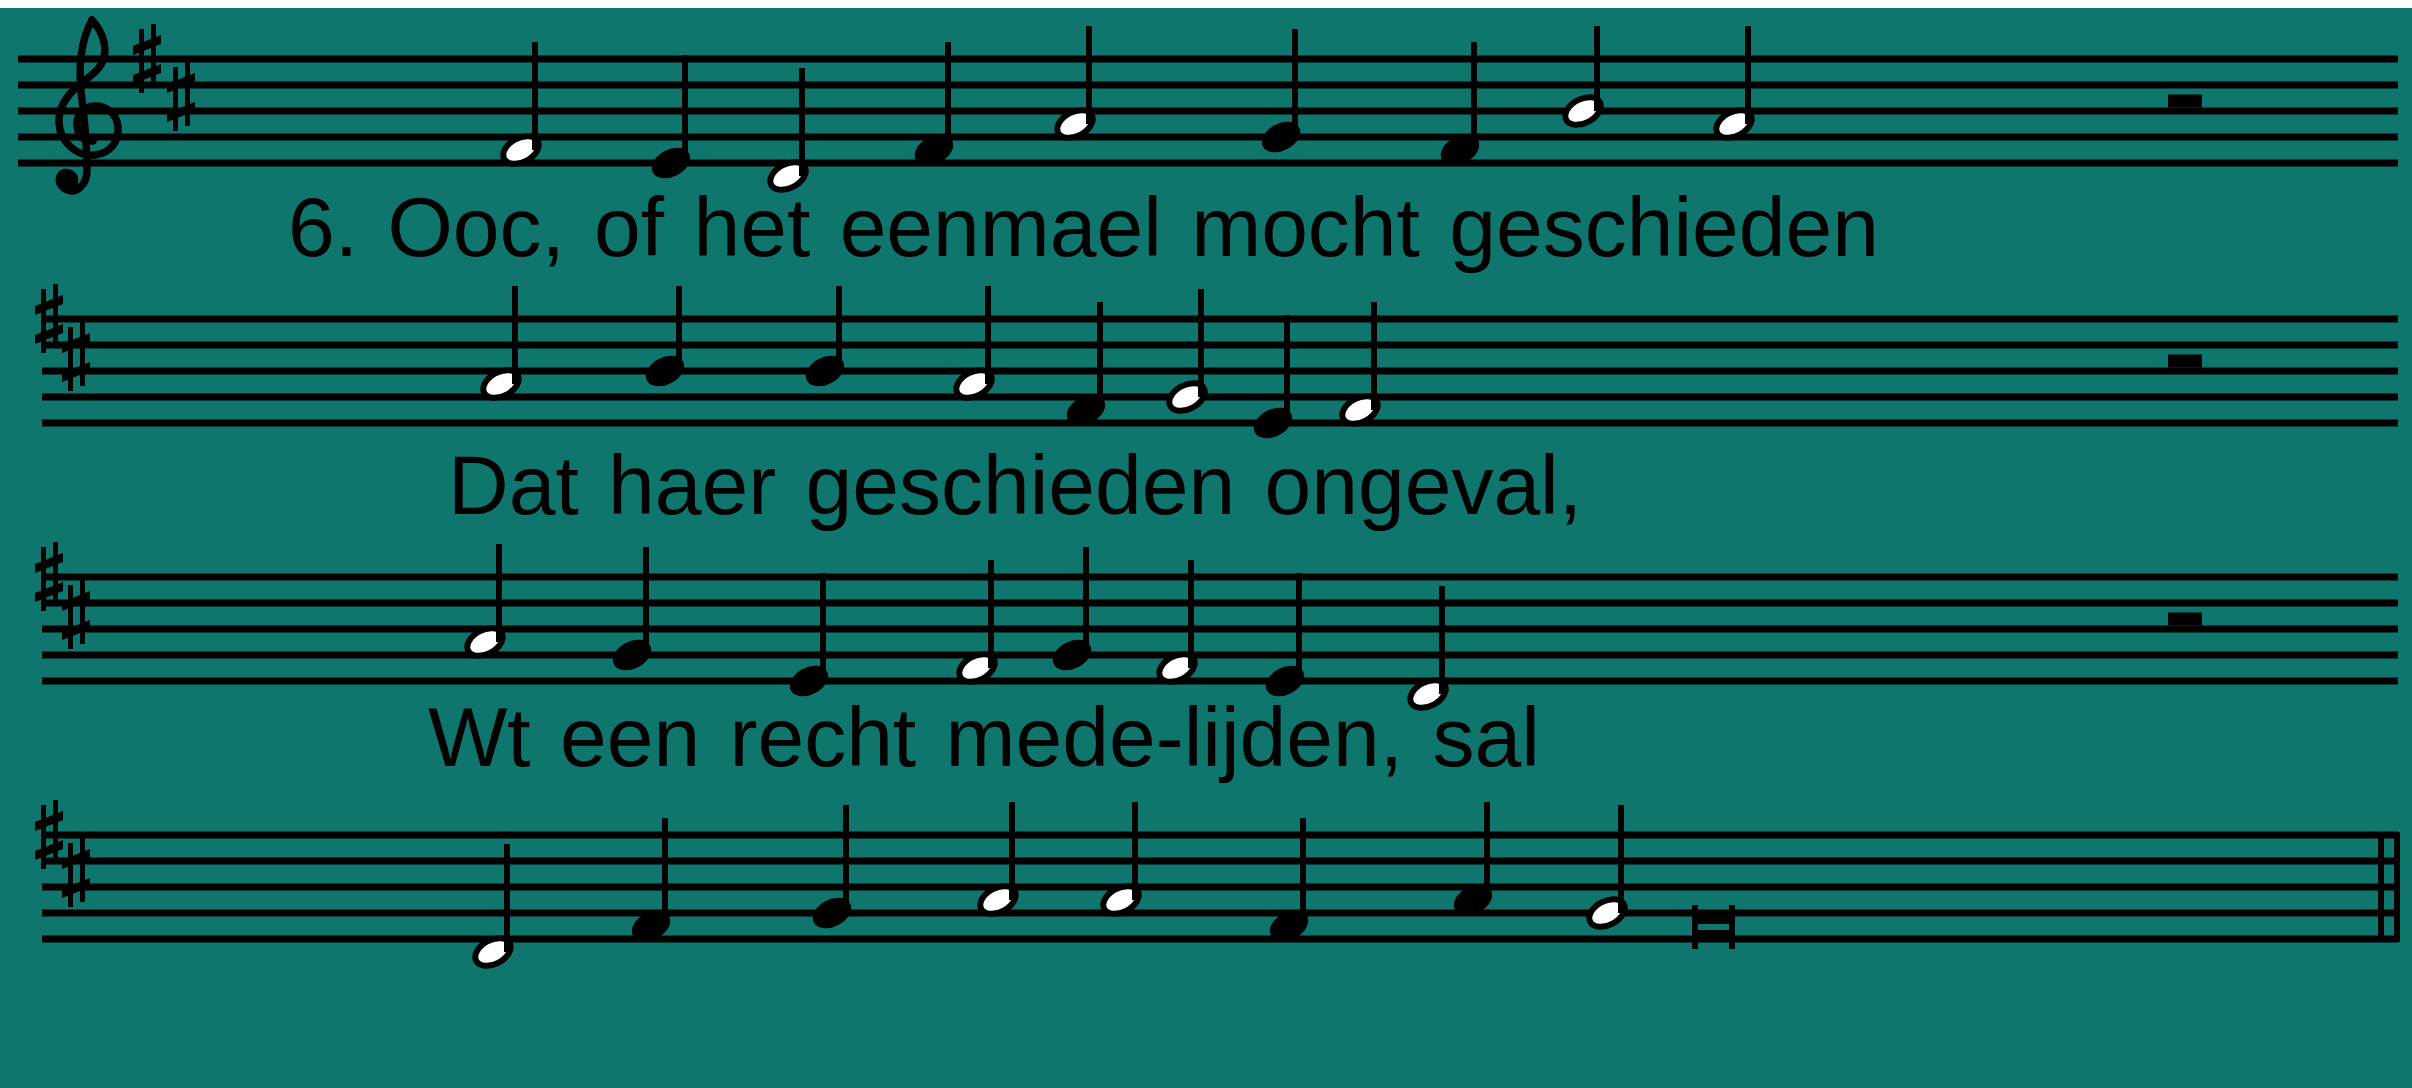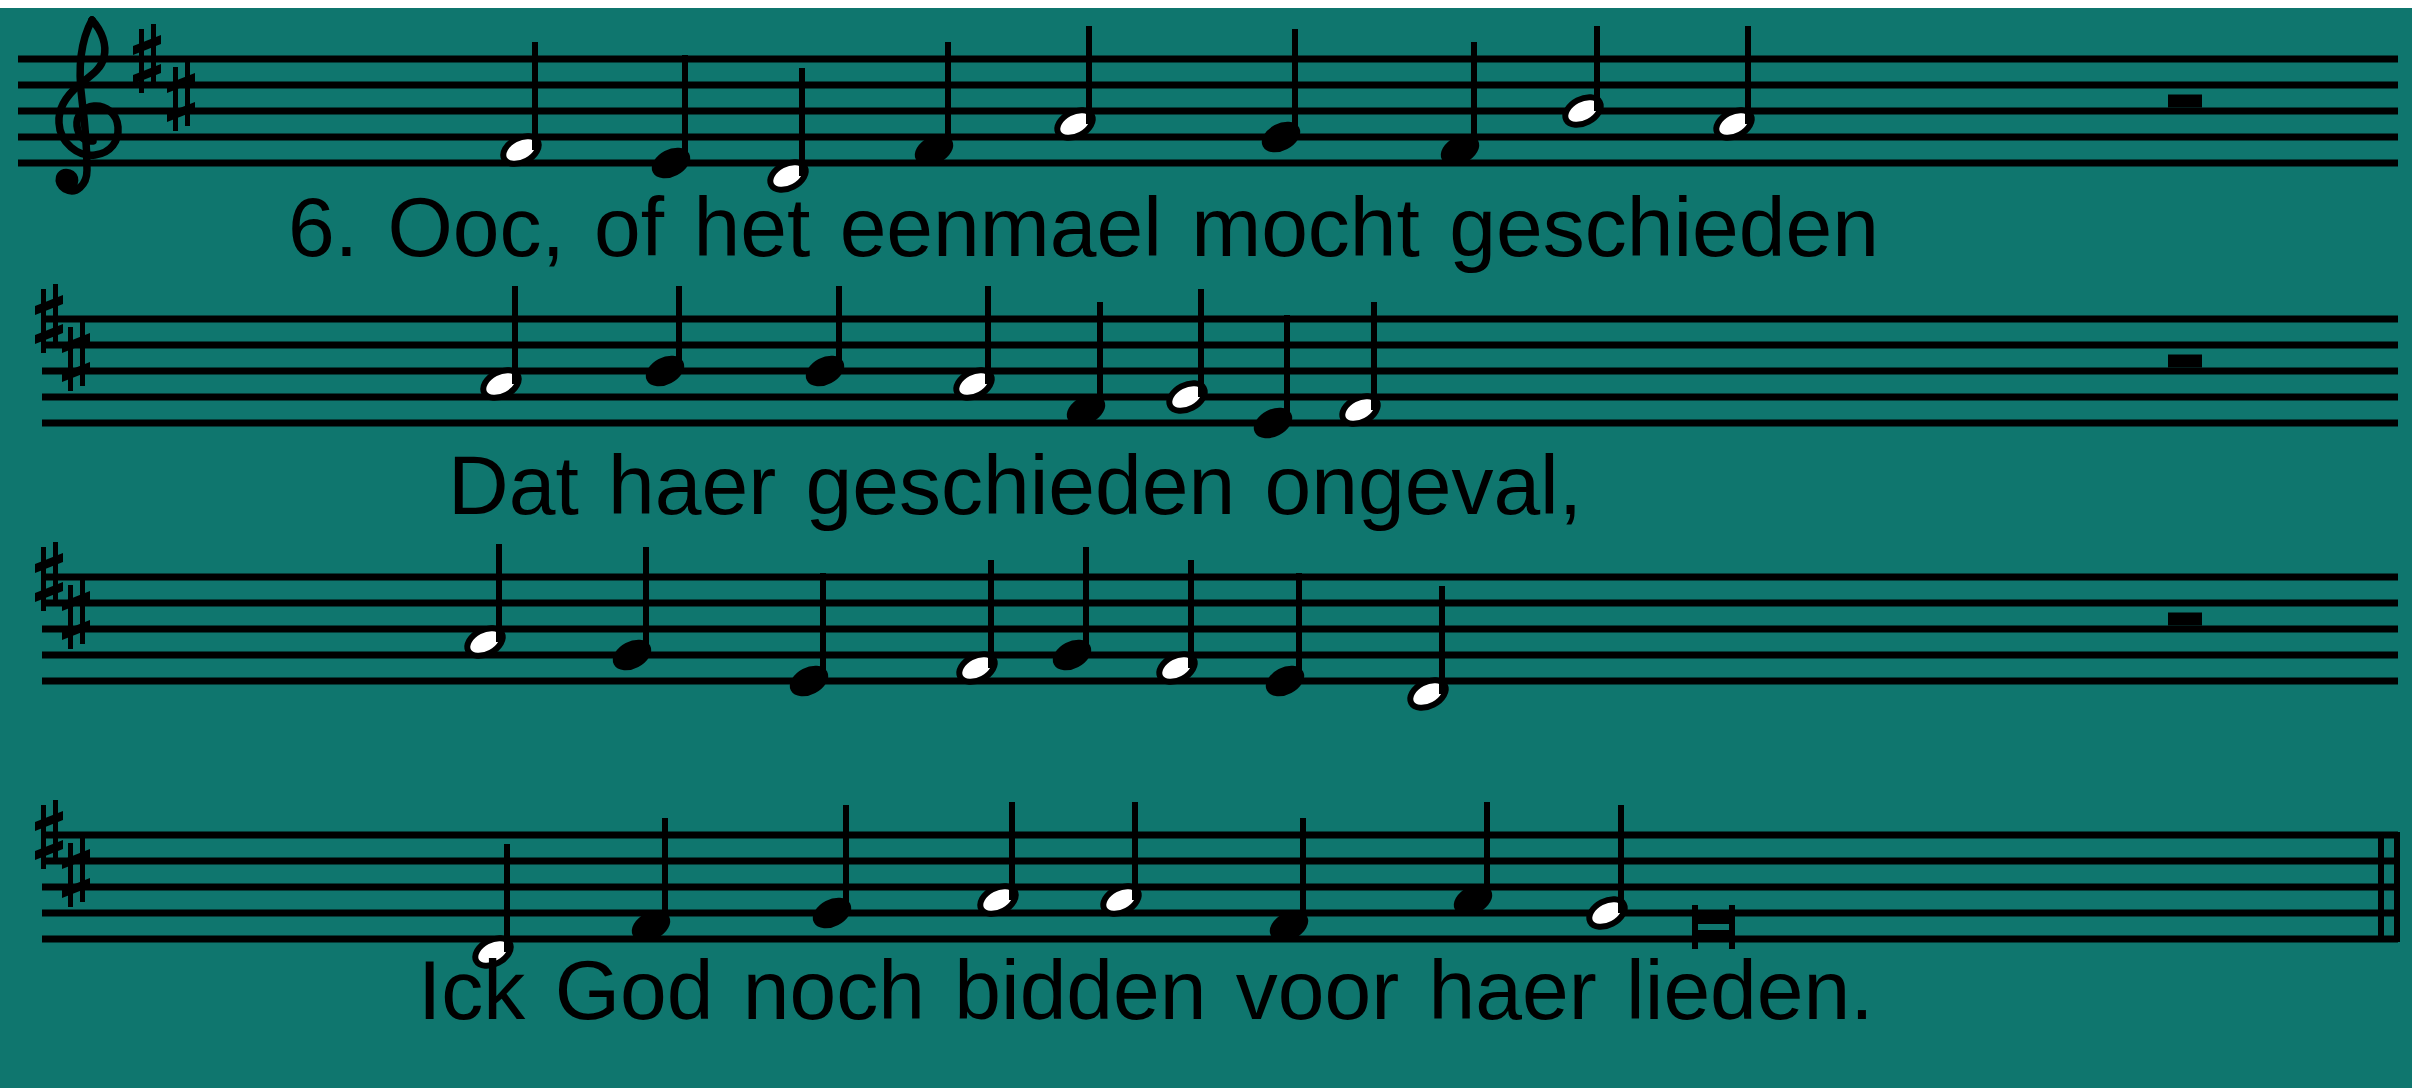--- a/index.html
+++ b/index.html
@@ -252,14 +252,14 @@
           <rect x="1692" y="907" width="43" height="9" fill="#000000"></rect>
           <rect x="1692" y="922" width="43" height="9" fill="#000000"></rect>
         </g>
         <rect x="2378" y="824" width="6" height="110" fill="#000000"></rect>
         <rect x="2394" y="824" width="6" height="110" fill="#000000"></rect>
       </g>
     </svg>
 
   <div class="lyric lyric-1">6. Ooc, of het eenmael mocht geschieden</div>
   <div class="lyric lyric-2">Dat haer geschieden ongeval,</div>
-  <div class="lyric lyric-4">Ick God noch bidden voor haer lieden.</div>
+  <div class="lyric lyric-3">Wt een recht mede-lijden, sal</div>
 </div>
 
 </body></html>

